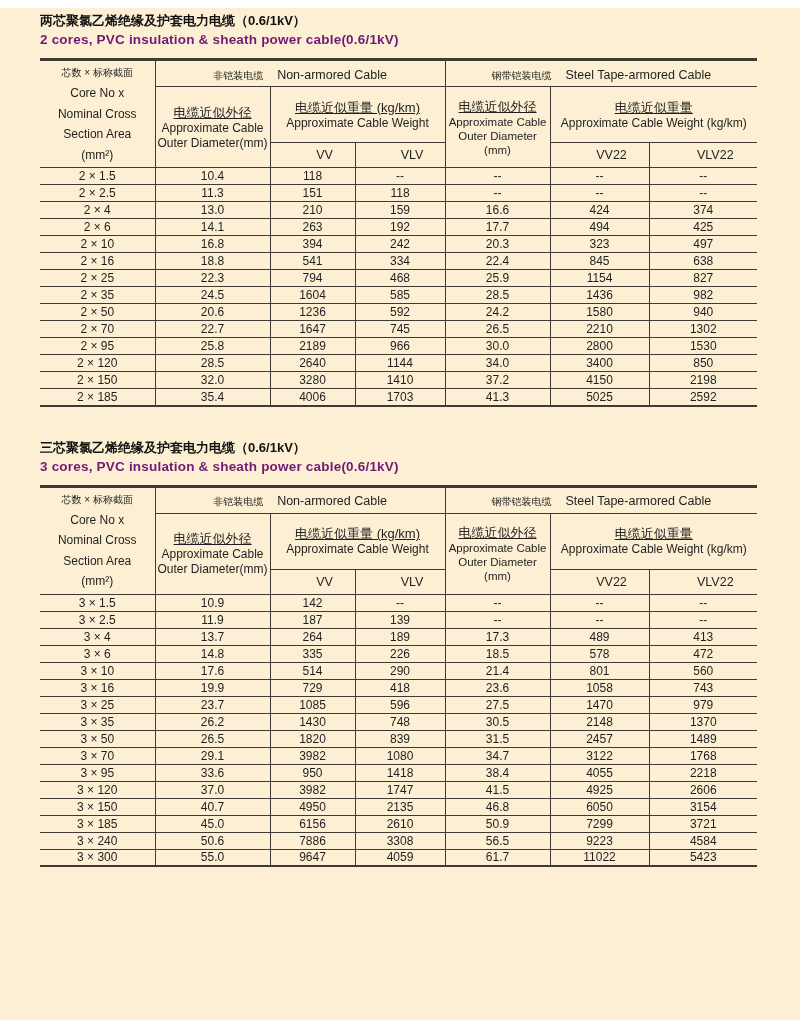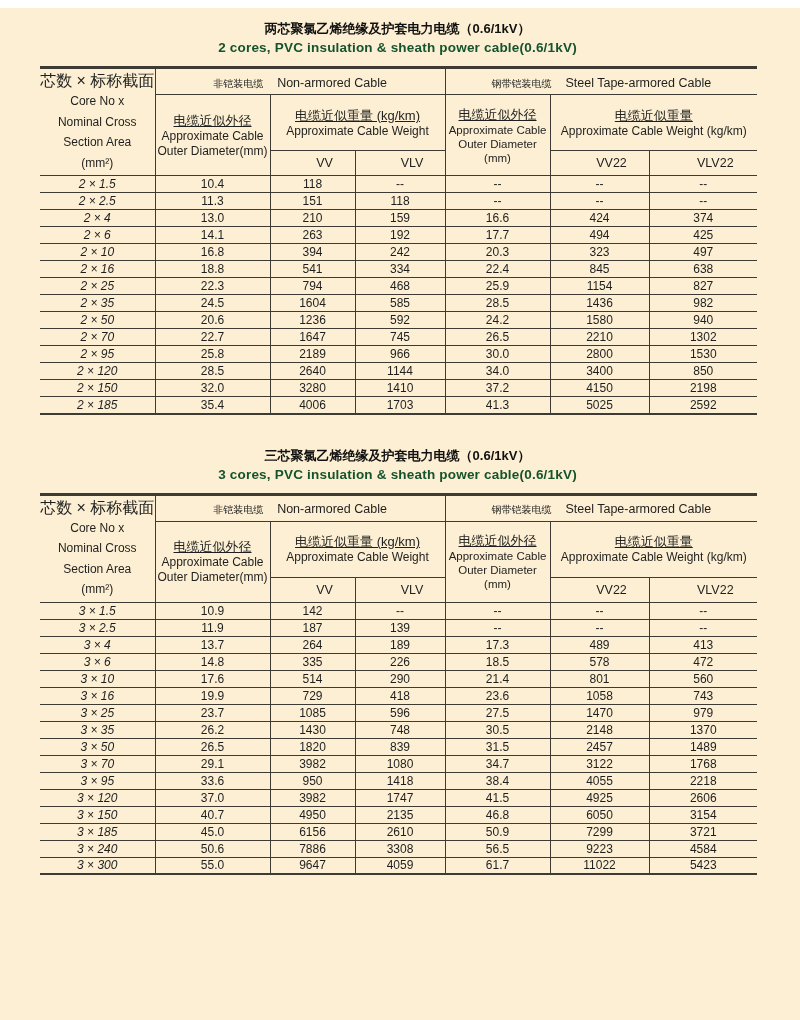--- a/index.html
+++ b/index.html
@@ -16,38 +16,38 @@
   }
   .top-strip {
     height: 8px;
     background: #FFFFFF;
   }
   .content {
     margin-left: 40px;
     width: 717px;
   }
   .title-block {
-    text-align: center;
-    padding: 11px 2px 9px 0;
+    text-align: left;
+    padding: 3px 2px 9px 0;
   }
   .title-block.second {
     padding-top: 31px;
   }
   .title-zh {
     font-size: 13px;
     font-weight: bold;
     line-height: 19px;
     color: #111;
   }
   .title-en {
     font-size: 13.5px;
     font-weight: bold;
     line-height: 19px;
     letter-spacing: 0.2px;
-    color: #14532d;
+    color: #701a75;
   }
   table.spec {
     border-collapse: collapse;
     table-layout: fixed;
     width: 717px;
     border-top: 3px solid #3D3B33;
     border-bottom: 2px solid #3D3B33;
   }
   table.spec th, table.spec td {
     border: 1px solid #3D3B33;
@@ -58,28 +58,28 @@
     overflow: hidden;
     white-space: nowrap;
   }
   tr.group-row th { height: 25px; }
   tr.label-row th { height: 55px; }
   tr.sub-row th   { height: 24px; font-size: 12.5px; padding-left: 24px; }
   tbody tr        { height: 17px; }
   tbody td        { font-size: 12px; }
   .no-left  { border-left: none !important; }
   .no-right { border-right: none !important; margin-top: 32px; }
-  tbody td:first-child { border-left: none; font-style: italic; }
+  tbody td:first-child { border-left: none; }
   tbody td:last-child  { border-right: none; }
   .zh-line { font-size: 13px; line-height: 17px; text-decoration: underline; }
   .en-line { font-size: 12px; line-height: 15px; }
   .en-sm   { font-size: 11.5px; line-height: 14px; }
   .group-zh { font-size: 10px; margin-right: 14px; }
   .group-en { font-size: 12.5px; }
-  .core-zh { font-size: 16px; line-height: 20px; }
+  .core-zh { font-size: 10px; line-height: 20px; }
   .core-en { font-size: 12px; line-height: 20.5px; }
 </style>
 </head>
 <body>
 
 <div class="top-strip"></div>
 
 <div class="content">
 
   <div class="title-block">

